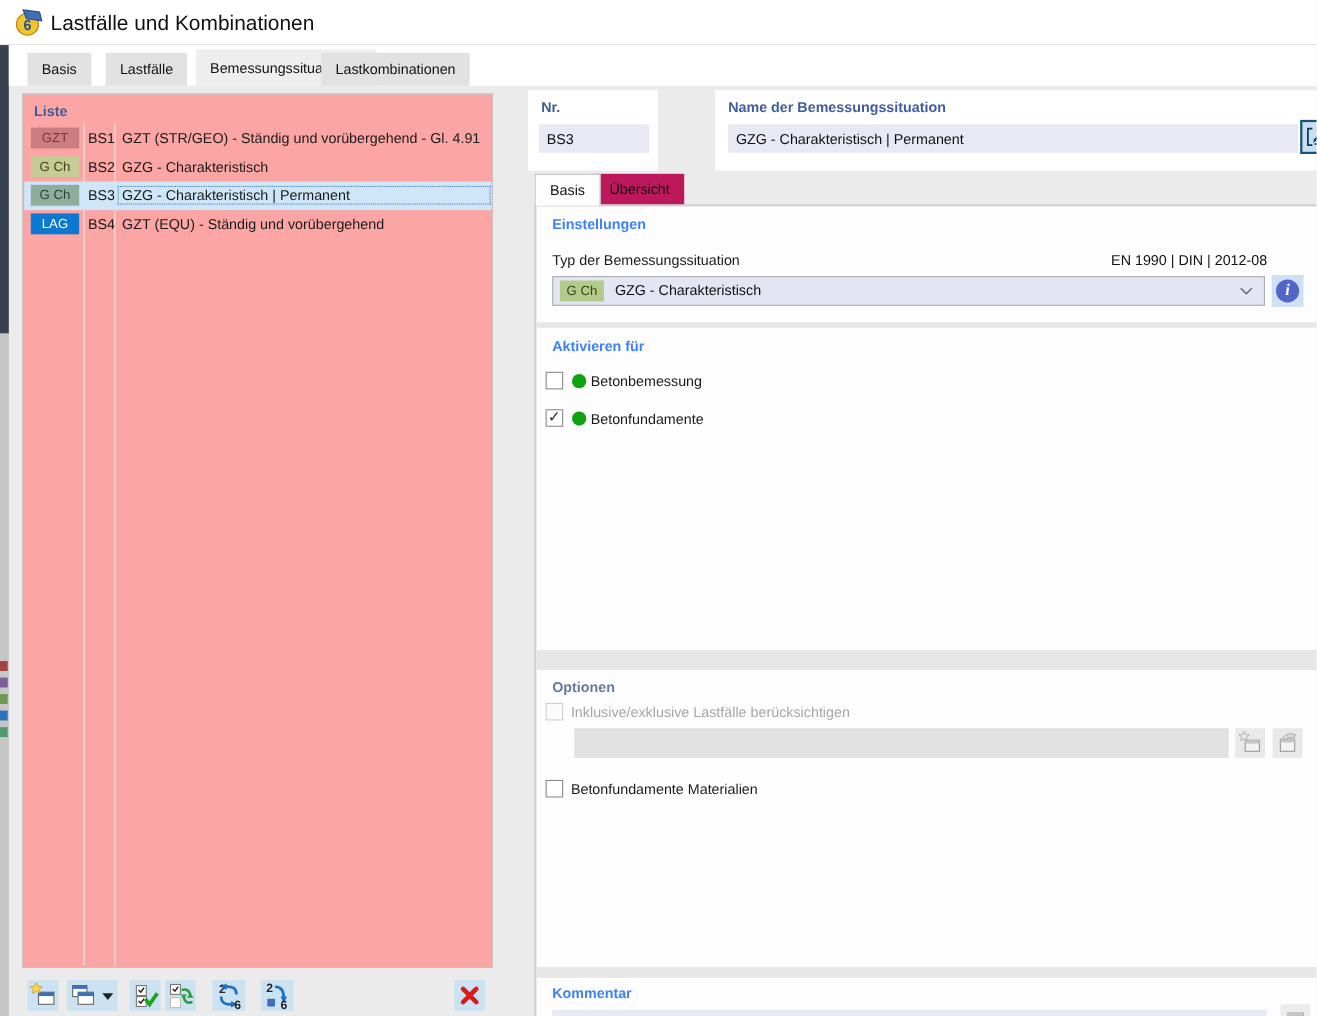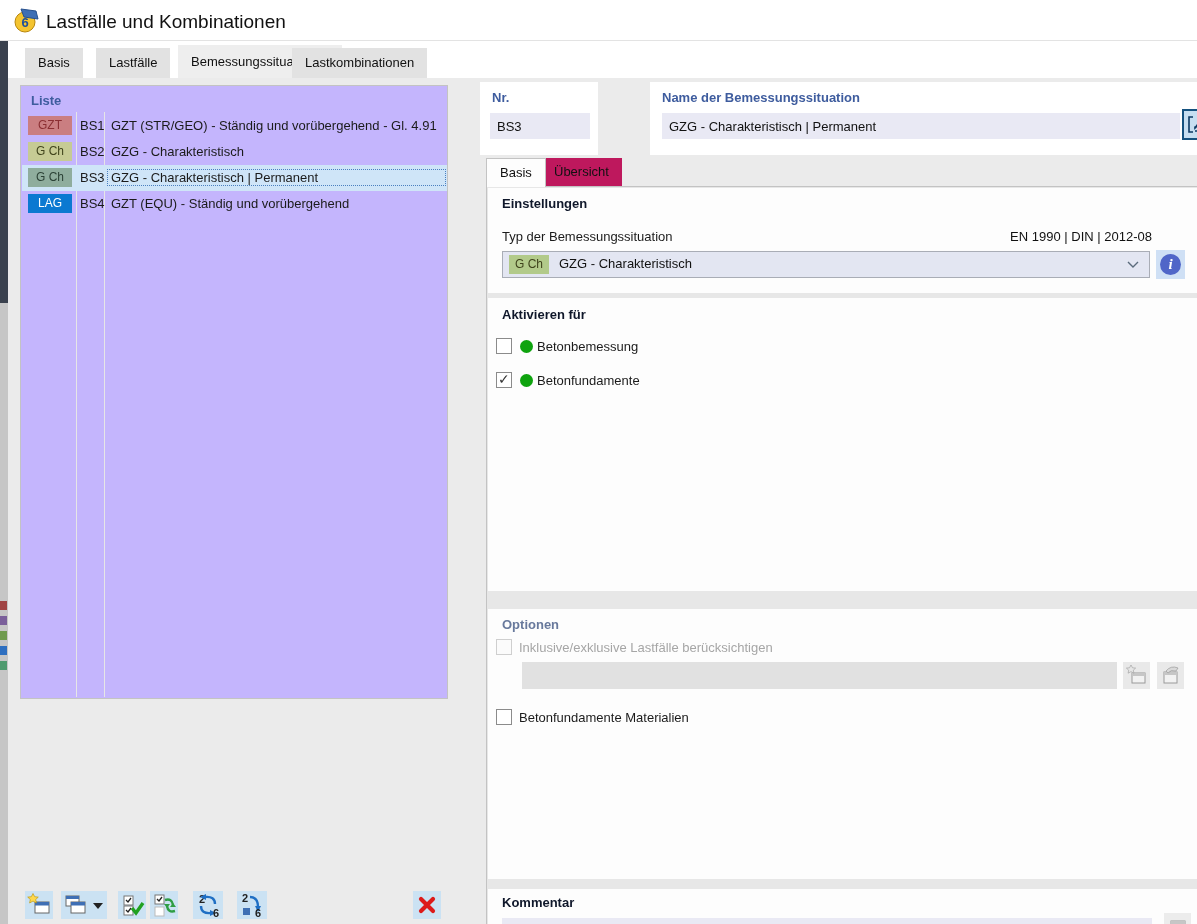--- a/index.html
+++ b/index.html
@@ -16,21 +16,21 @@
   .edge { position:absolute; left:0; top:41px; width:8px; height:883px; background:#c6c6c6; }
   .edge .dark { position:absolute; left:0; top:0; width:8px; height:262px; background:#3a414e; }
   .edge .frag { position:absolute; left:0; width:7px; height:9px; }
 
   
   .maintabs { position:absolute; left:8px; top:41px; width:1189px; height:37px; background:#fff; }
   .mtab { position:absolute; bottom:0; height:30px; line-height:30px; padding:0 13px; background:#e2e2e2; color:#111; cursor:default; }
   .mtab.active { background:#eeeeee; height:33px; line-height:34px; }
 
   
-  .listpanel { position:absolute; left:20px; top:85px; width:428px; height:614px; background:#c4b5fd; border:1px solid #c3c3c3; }
+  .listpanel { position:absolute; left:20px; top:85px; width:428px; height:795px; background:#fca5a5; border:1px solid #c3c3c3; }
   .list-hdr { position:absolute; left:10px; top:7px; font-weight:bold; color:#3e5c9e; }
   .colsep { position:absolute; top:26px; bottom:1px; width:1px; background:#e6e6e6; }
   .colsep.c1 { left:55px; } .colsep.c2 { left:83px; }
   .lrow { position:absolute; left:1px; width:425px; height:26px; }
   .lrow.selected { background:#cfe5f8; }
   .lbadge { position:absolute; left:6px; top:3px; width:44px; height:19px; line-height:19px; text-align:center; font-size:12px; }
   .b-gzt { background:#ca7e81; color:#8b2f33; }
   .b-gch1 { background:#c6cb94; color:#41451d; }
   .b-gch2 { background:#8fad9d; color:#2c4236; }
   .b-lag { background:#0b79d1; color:#ffffff; }
@@ -49,21 +49,21 @@
   .lavinput { position:absolute; background:#e9e9f4; border:none; font-family:"Liberation Sans",sans-serif; font-size:13px; color:#111; padding:0 7px; }
   .editbtn { position:absolute; left:532px; top:27px; width:30px; height:31px; background:#c7dff1; border:2px solid #15527f; }
 
   
   .subtab { position:absolute; height:28px; line-height:28px; padding:0 13px; top:158px; background:#be185d; color:#111; }
   .subtab.active { background:#fdfdfd; border:1px solid #c3c3c3; border-bottom:none; z-index:5; height:29px; }
 
   
   .panel { position:absolute; left:486px; top:186px; width:711px; height:738px; background:#e7e7e7; border:1px solid #c3c3c3; border-right:none; border-bottom:none; }
   .sec { position:absolute; left:1px; width:710px; background:#fdfdfd; }
-  .sec-hdr { position:absolute; left:14px; font-weight:bold; color:#0f172a; }
+  .sec-hdr { position:absolute; left:14px; font-weight:bold; color:#3b82f6; }
   .sec-hdr.muted { color:#68799c; }
   .cb { position:absolute; width:16px; height:16px; background:#fff; border:1px solid #8b8b8b; }
   .cb.checked::after { content:"✓"; position:absolute; left:1px; top:-2px; font-size:14px; color:#333; }
   .cb.disabled { border-color:#cfcfcf; background:#fbfbfb; }
   .dot { position:absolute; width:13px; height:13px; border-radius:50%; background:#0fa30f; }
   .ddown { position:absolute; background:#e3e6f2; border:1px solid #a9adb6; }
   .ddbadge { position:absolute; left:6px; top:3px; width:40px; height:19px; line-height:19px; text-align:center; font-size:12px; background:#b2ca8a; color:#3f431c; }
   .ddval { position:absolute; left:56px; top:4px; color:#111; }
   .ddchev { position:absolute; right:10px; top:9px; }
   .infobtn { position:absolute; width:29px; height:29px; background:#cfe0f5; }

